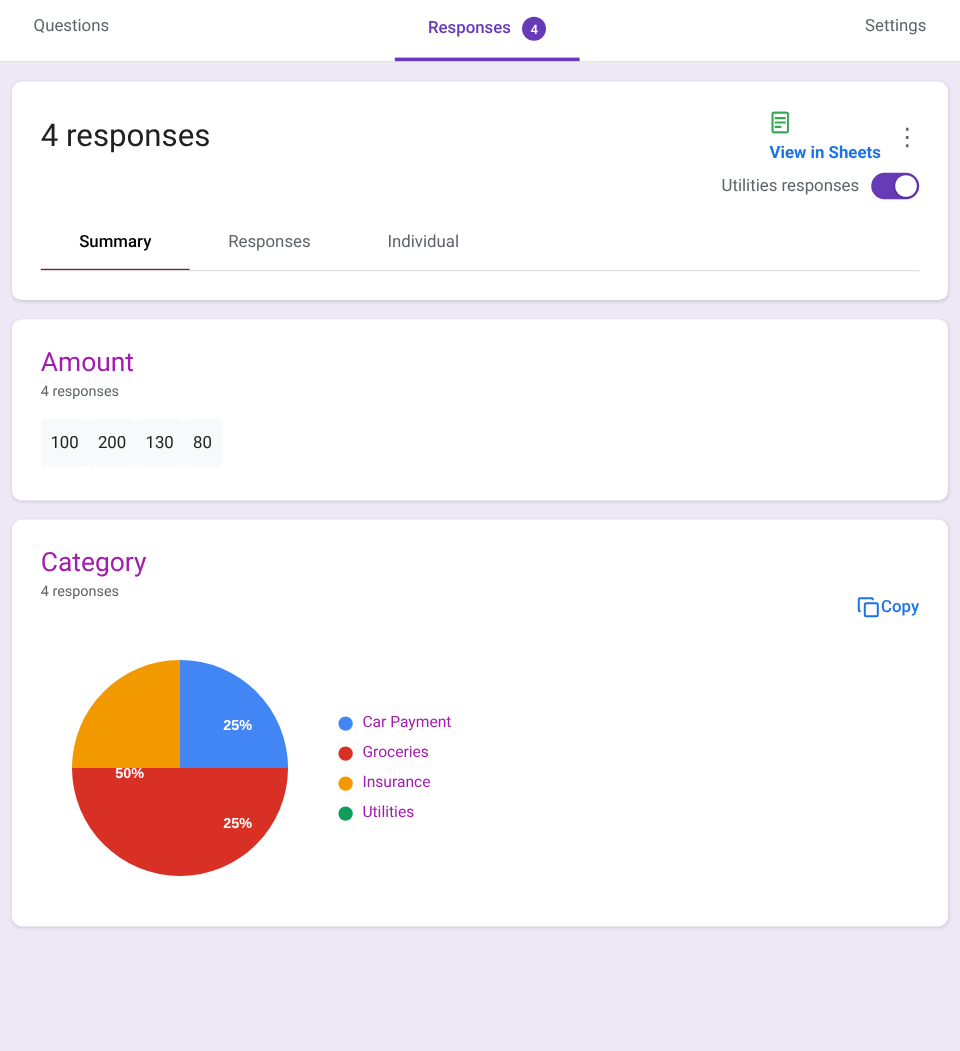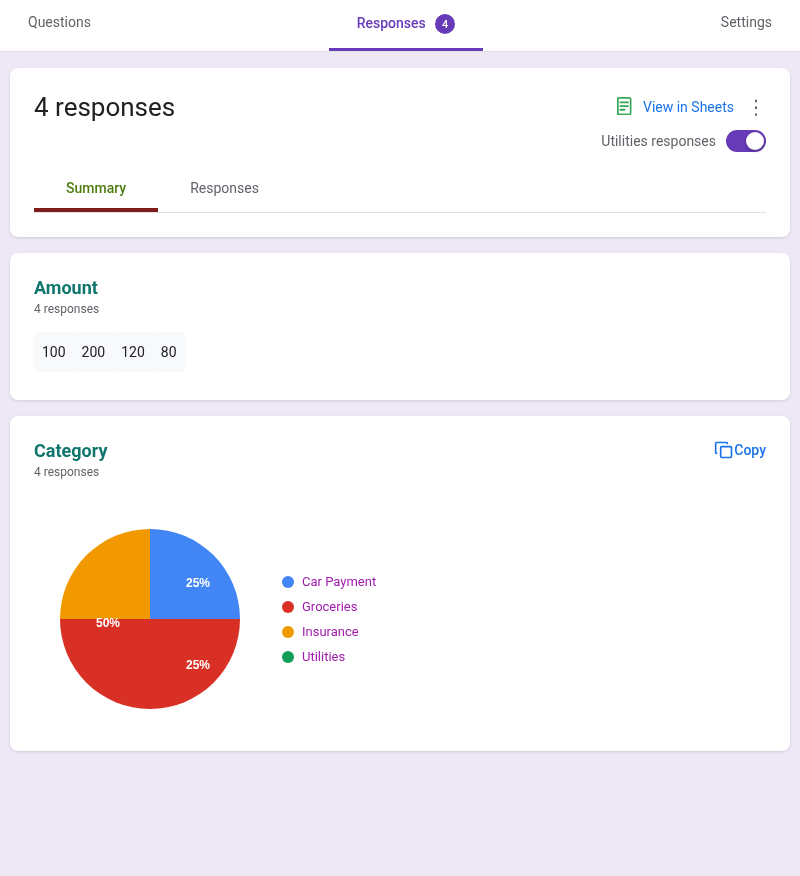--- a/index.html
+++ b/index.html
@@ -78,26 +78,27 @@
       font-weight: 400;
       color: #202124;
     }
     .header-actions {
       display: flex;
       align-items: center;
       gap: 12px;
     }
     .view-in-sheets {
       display: flex;
-      align-items: center;
+      align-items: flex-start;
       gap: 6px;
       color: #1a73e8;
       font-size: 14px;
-      font-weight: 400;
-      cursor: pointer;
+      font-weight: 700;
+      cursor: pointer;
+      flex-direction: column;
     }
     .sheets-icon {
       width: 22px;
       height: 22px;
     }
     .more-icon {
       color: #5f6368;
       cursor: pointer;
       font-size: 20px;
     }
@@ -142,30 +143,30 @@
     }
     .tab {
       padding: 12px 32px;
       font-size: 14px;
       color: #5f6368;
       cursor: pointer;
       position: relative;
       border-bottom: 3px solid transparent;
     }
     .tab.active {
-      color: #4d7c0f;
-      border-bottom: 4px solid #7f1d1d;
+      color: #000000;
+      border-bottom: 1px solid #7f1d1d;
       font-weight: 500;
     }
 
     
     .section-title {
-      font-size: 18px;
-      font-weight: 700;
-      color: #0f766e;
+      font-size: 22px;
+      font-weight: 400;
+      color: #a21caf;
       margin-bottom: 4px;
     }
     .section-subtitle {
       font-size: 12px;
       color: #5f6368;
       margin-bottom: 16px;
     }
 
     
     .amount-rows {
@@ -178,21 +179,21 @@
       font-size: 14px;
       color: #202124;
       background: #f8f9fa;
       border-radius: 4px;
       margin-bottom: 4px;
     }
 
     
     .category-header {
       display: flex;
-      align-items: flex-start;
+      align-items: flex-end;
       justify-content: space-between;
       margin-bottom: 4px;
     }
     .copy-btn {
       display: flex;
       align-items: center;
       gap: 0;
       color: #1a73e8;
       font-size: 14px;
       font-weight: 500;
@@ -283,35 +284,38 @@
       </div>
     </div>
 
     <div class="tabs">
       <div class="tab active">
         <span>Summary</span>
       </div>
       <div class="tab">
         <span>Responses</span>
       </div>
+      <div class="tab">
+        <span>Individual</span>
+      </div>
     </div>
   </div>
 
   <div class="card">
     <h2 class="section-title">Amount</h2>
     <p class="section-subtitle">4 responses</p>
     <div class="amount-rows">
       <div class="amount-row">
         <span>100</span>
       </div>
       <div class="amount-row">
         <span>200</span>
       </div>
       <div class="amount-row">
-        <span>120</span>
+        <span>130</span>
       </div>
       <div class="amount-row">
         <span>80</span>
       </div>
     </div>
   </div>
 
   <div class="card">
     <div class="category-header">
       <div>

